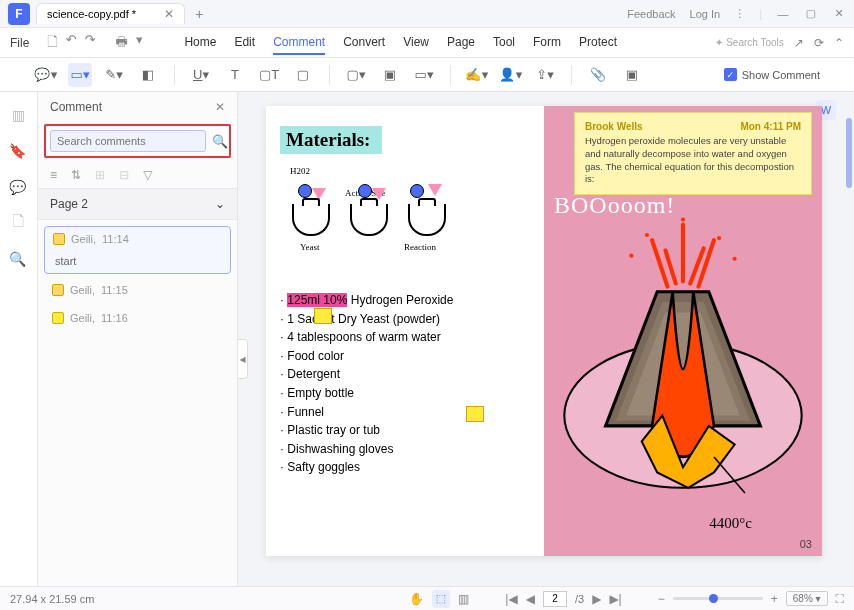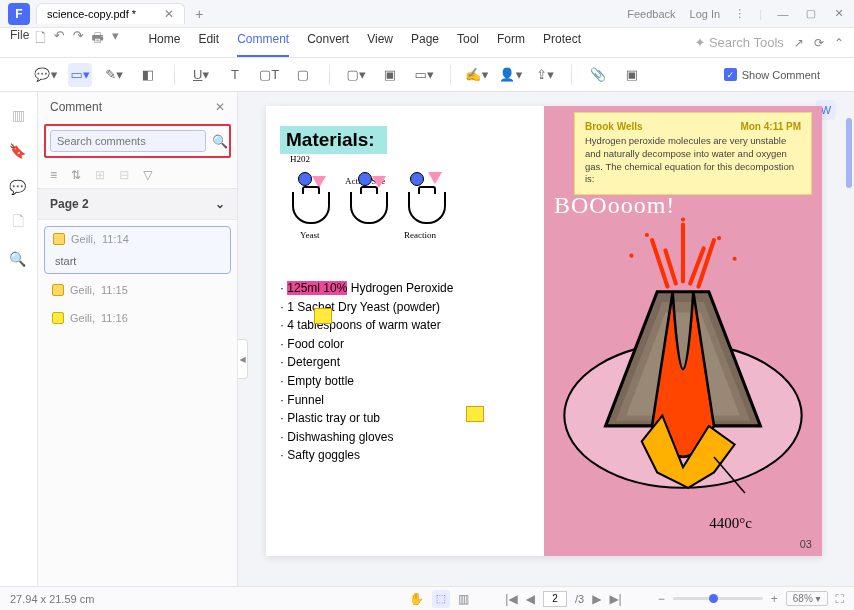--- a/index.html
+++ b/index.html
@@ -6,29 +6,29 @@
 body { background: #fff; width: 854px; height: 610px; overflow: hidden; position: relative; }
 
 .titlebar { height: 28px; display: flex; align-items: center; background: #f5f6fa; border-bottom: 1px solid #e5e5ea; }
 .app-logo { width: 22px; height: 22px; background: #4a6cf7; border-radius: 4px; margin: 0 6px 0 8px; display: flex; align-items: center; justify-content: center; color: #fff; font-weight: bold; font-size: 12px; }
 .tab { background: #fff; border: 1px solid #e0e0e5; border-bottom: none; border-radius: 6px 6px 0 0; padding: 3px 10px; font-size: 11px; display: flex; align-items: center; gap: 28px; }
 .tab-close { color: #888; font-size: 12px; cursor: pointer; }
 .tab-add { margin-left: 10px; color: #888; font-size: 14px; cursor: pointer; }
 .titlebar-right { margin-left: auto; display: flex; align-items: center; gap: 14px; padding-right: 8px; color: #888; font-size: 11px; }
 .winbtn { width: 14px; height: 14px; display: inline-flex; align-items: center; justify-content: center; font-size: 11px; cursor: pointer; }
 
-.menubar { height: 30px; display: flex; padding: 0 10px; gap: 0; background: #fff; border-bottom: 1px solid #e5e5ea; font-size: 12px; }
+.menubar { height: 30px; display: flex; align-items: center; padding: 0 10px; gap: 12px; background: #fff; border-bottom: 1px solid #e5e5ea; font-size: 12px; }
 .file-label { font-size: 12px; color: #444; margin-right: 6px; }
 .qicons { display: flex; gap: 8px; color: #888; }
 .qicons span { font-size: 13px; }
 .menus { display: flex; gap: 18px; margin-left: 30px; }
 .menu-item { color: #333; cursor: pointer; padding: 4px 0; }
 .menu-item.active { color: #4a6cf7; border-bottom: 2px solid #4a6cf7; font-weight: 500; }
 .menubar-right { margin-left: auto; display: flex; gap: 10px; color: #888; align-items: center; }
-.search-tools { font-size: 13px; color: #aaa; }
+.search-tools { font-size: 10px; color: #aaa; }
 
 .toolbar { height: 34px; background: #fff; border-bottom: 1px solid #e5e5ea; display: flex; align-items: center; padding: 0 34px 0 34px; gap: 14px; color: #666; }
 .toolbar .grp { display: flex; gap: 10px; align-items: center; }
 .toolbar .div { width: 1px; height: 20px; background: #e5e5ea; }
 .tbtn { width: 24px; height: 24px; border-radius: 4px; display: inline-flex; align-items: center; justify-content: center; font-size: 13px; cursor: pointer; }
 .tbtn.active { background: #e8ecff; color: #4a6cf7; }
 .chkbox { width: 13px; height: 13px; background: #4a6cf7; border-radius: 2px; display: inline-flex; align-items: center; justify-content: center; color: #fff; font-size: 9px; }
 .show-comment { display: flex; align-items: center; gap: 5px; font-size: 11px; color: #555; margin-left: auto; }
 
 .body { display: flex; height: calc(610px - 28px - 30px - 34px - 24px); }
@@ -36,37 +36,37 @@
 .side-icon { width: 18px; height: 18px; color: #bbb; display: flex; align-items: center; justify-content: center; cursor: pointer; font-size: 14px; }
 .side-icon.active { color: #4a6cf7; }
 
 .panel { width: 200px; background: #fbfbfc; border-right: 1px solid #e5e5ea; display: flex; flex-direction: column; }
 .panel-hdr { display: flex; align-items: center; justify-content: space-between; padding: 8px 12px; font-size: 12px; color: #555; font-weight: 500; }
 .panel-close { color: #888; font-size: 12px; cursor: pointer; }
 .search-wrap { margin: 2px 6px 4px 6px; border: 2px solid #dc3545; padding: 4px; border-radius: 2px; display: flex; align-items: center; gap: 6px; }
 .search-input { flex: 1; border: 1px solid #b8c4f5; background: #f0f3ff; border-radius: 3px; padding: 4px 6px; font-size: 11px; outline: none; color: #666; }
 .search-icon { color: #888; font-size: 13px; }
 .filter-icons { display: flex; gap: 14px; padding: 6px 12px; color: #999; font-size: 12px; border-bottom: 1px solid #e5e5ea; }
-.page-hdr { display: flex; align-items: center; justify-content: space-between; padding: 8px 12px; font-size: 12px; font-weight: 700; color: #444; background: #f3f3f6; border-bottom: 1px solid #e8e8ea; }
+.page-hdr { display: flex; align-items: center; justify-content: space-between; padding: 8px 12px; font-size: 12px; font-weight: 400; color: #444; background: #f3f3f6; border-bottom: 1px solid #e8e8ea; }
 .clist { flex: 1; overflow: auto; padding: 6px; }
 .citem { border-radius: 4px; padding: 6px 8px; margin-bottom: 4px; font-size: 11px; cursor: pointer; }
 .citem.selected { border: 1px solid #9db0f5; background: #f5f7ff; }
 .citem-row { display: flex; align-items: center; gap: 6px; }
 .cicon { width: 12px; height: 12px; border-radius: 2px; display: inline-block; }
 .cicon.note { background: #ffd968; border: 1px solid #d4a500; }
 .cicon.hl { background: #ffeb3b; border: 1px solid #c9b200; }
 .cuser { color: #999; }
 .ctime { color: #999; }
 .ctext { color: #666; margin-top: 10px; padding-left: 2px; }
 
 .canvas { flex: 1; background: #f3f4f8; position: relative; overflow: hidden; }
 .canvas-toggle { position: absolute; left: 0; top: 50%; width: 10px; height: 40px; background: #fff; border: 1px solid #ddd; border-left: none; border-radius: 0 4px 4px 0; display: flex; align-items: center; justify-content: center; font-size: 8px; color: #888; }
 .page { position: absolute; left: 28px; top: 14px; width: 556px; height: 450px; background: #fff; box-shadow: 0 2px 8px rgba(0,0,0,0.1); display: flex; }
 .page-left { width: 50%; padding: 20px 14px; position: relative; }
-.materials-h { background: #a5e8e3; padding: 3px 12px 3px 6px; font-size: 19px; font-weight: 700; display: inline-block; font-family: Liberation Sans, sans-serif; }
+.materials-h { background: #a5e8e3; padding: 3px 12px 3px 6px; font-size: 19px; font-weight: 700; display: inline-block; margin-bottom: 12px; font-family: Liberation Serif, serif; }
 .diagram { height: 95px; position: relative; margin-bottom: 8px; }
 .diag-label { position: absolute; font-size: 9px; font-family: 'Comic Sans MS', cursive; }
 .flask { position: absolute; width: 38px; height: 32px; border: 2px solid #000; border-radius: 0 0 18px 18px; border-top: none; background: #fff; }
 .flask::before { content: ''; position: absolute; top: -6px; left: 8px; right: 8px; height: 6px; border: 2px solid #000; border-bottom: none; border-radius: 3px 3px 0 0; }
 .circ { position: absolute; width: 14px; height: 14px; border-radius: 50%; border: 1.5px solid #000; }
 .circ.blue { background: #4a6cf7; }
 .tri { position: absolute; width: 0; height: 0; border-left: 7px solid transparent; border-right: 7px solid transparent; border-top: 12px solid #ff8fb8; }
 .sticky-sm { position: absolute; width: 18px; height: 16px; background: #ffeb3b; border: 1px solid #d4a500; }
 .mat-list { font-size: 12px; line-height: 1.55; color: #000; }
 .mat-list .hl { background: #ec4899; }

